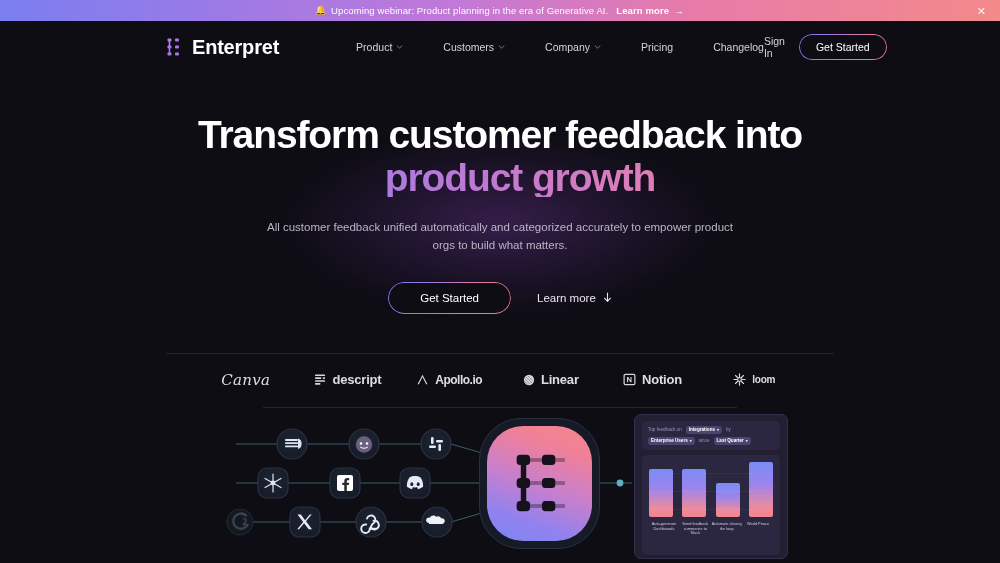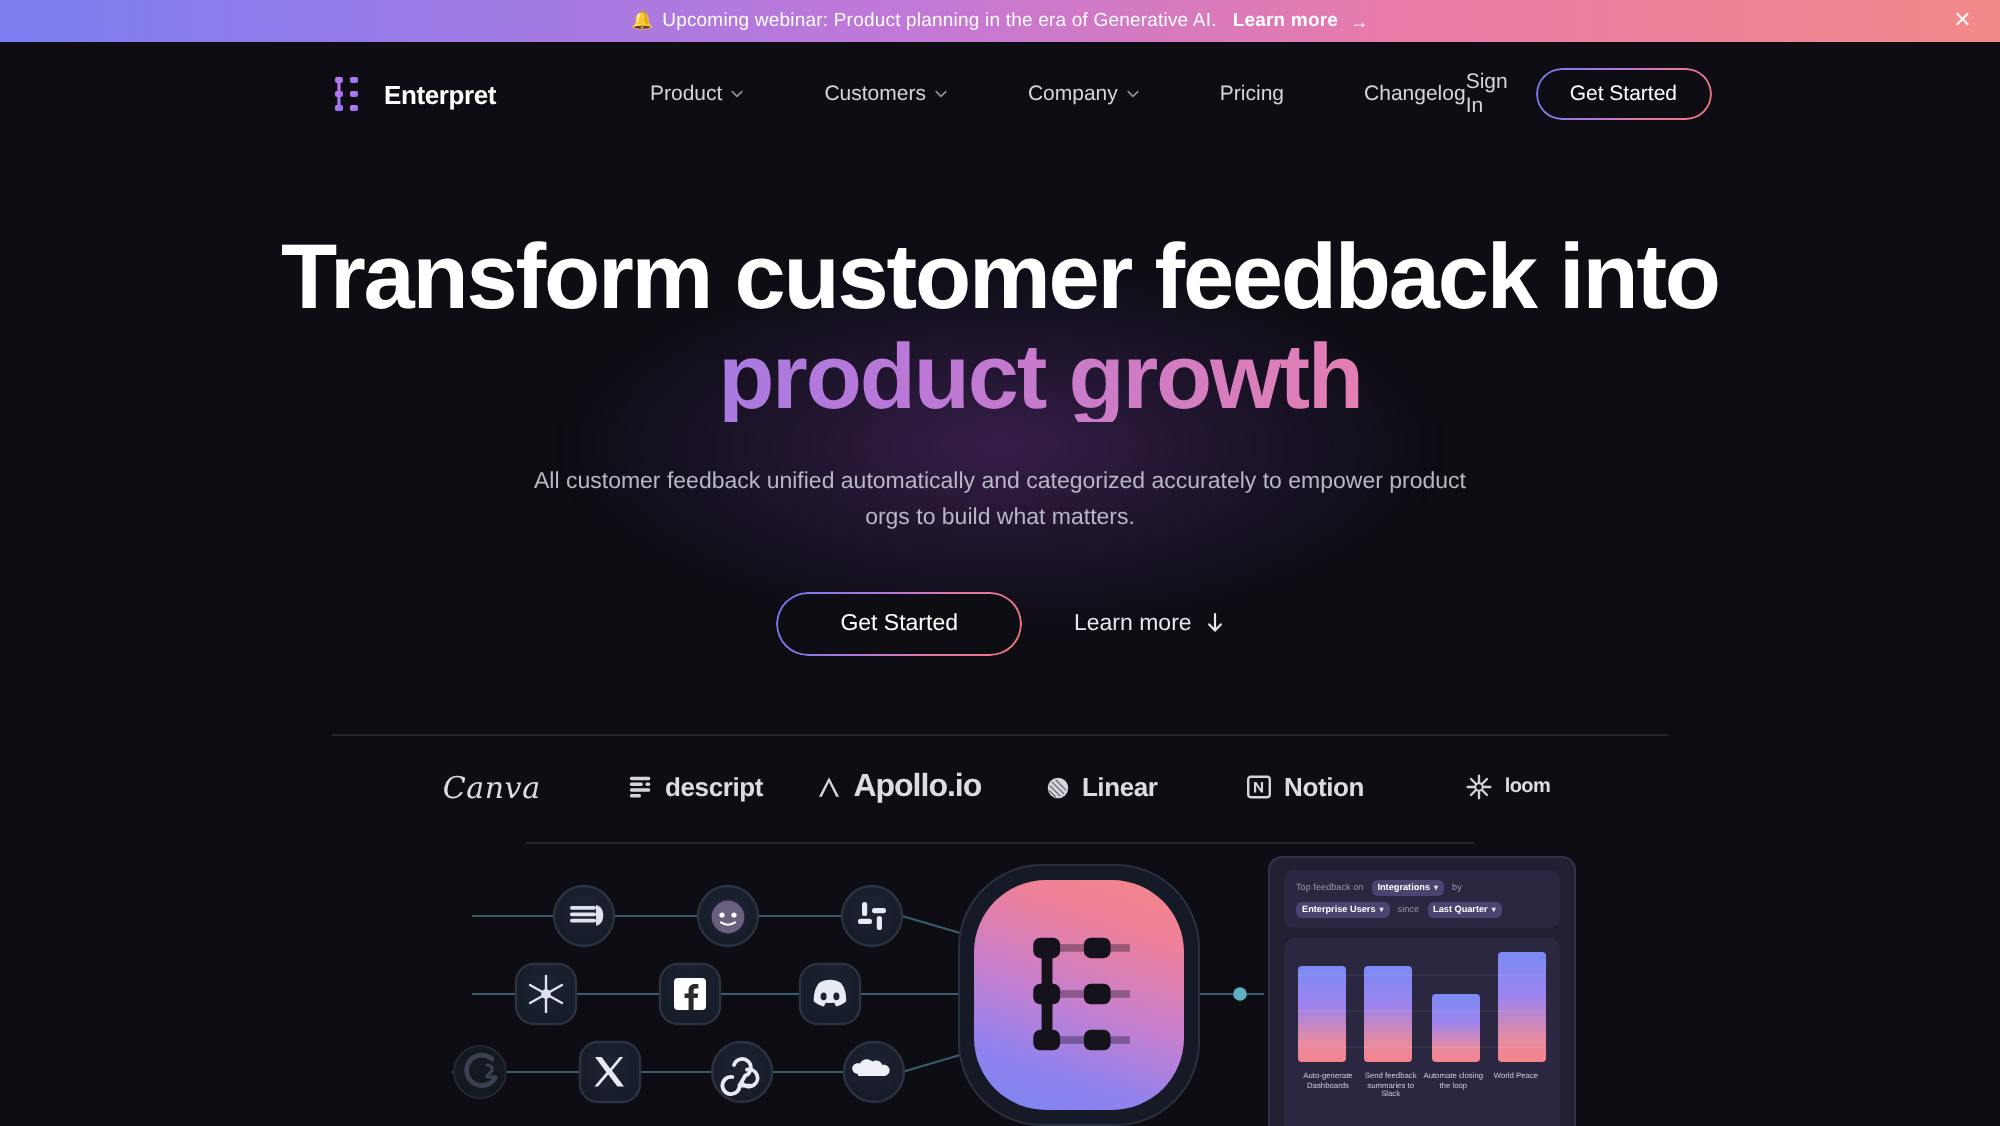--- a/index.html
+++ b/index.html
@@ -29,21 +29,21 @@
     position: absolute; right: 14px; top: 50%; transform: translateY(-50%);
     color: #ffffff; font-size: 11px; line-height: 1; cursor: pointer; opacity: .9;
   }
 
   
   .nav {
     height: 52px; display: flex; align-items: center;
     padding: 0 166px;
   }
   .brand { display: flex; align-items: center; gap: 9px; }
-  .brand-name { font-size: 13px; color: #ffffff; font-weight: 600; letter-spacing: -.2px; }
+  .brand-name { font-size: 20px; color: #ffffff; font-weight: 600; letter-spacing: -.2px; }
   .logo-mark { width: 17px; height: 20px; display: block; }
 
   .nav-links { display: flex; align-items: center; gap: 40px; margin-left: 77px; }
   .nav-link {
     font-size: 10.5px; color: #d5d3dd; display: flex; align-items: center; gap: 4px;
     cursor: pointer; text-decoration: none; white-space: nowrap;
   }
   .caret { width: 7px; height: 4px; display: block; opacity: .8; }
 
   .nav-right { display: flex; align-items: center; gap: 14px; margin-left: auto; }
@@ -62,21 +62,21 @@
 
   
   .hero { position: relative; text-align: center; padding-top: 42px; }
   .hero-glow {
     position: absolute; left: 50%; top: 60px; transform: translateX(-50%);
     width: 430px; height: 180px; pointer-events: none;
     background: radial-gradient(ellipse at center, rgba(150,70,200,.30) 0%, rgba(120,60,180,.12) 45%, rgba(0,0,0,0) 72%);
     filter: blur(8px);
   }
   .h1 {
-    position: relative; font-size: 46px; line-height: 1.0; font-weight: bold;
+    position: relative; font-size: 39px; line-height: 1.0; font-weight: bold;
     color: #ffffff; letter-spacing: -1.1px;
   }
   .h1 .grad {
     background: linear-gradient(90deg, #6f86f2 0%, #8f7fee 20%, #b878d8 42%, #e27fb4 66%, #f08585 88%, #f07a72 100%);
     -webkit-background-clip: text; background-clip: text; color: transparent; margin-left: 40px;
   }
   .h1 .line2 { display: block; margin-top: 4px; }
   .sub {
     position: relative; margin: 22px auto 0; width: 470px;
     font-size: 11.5px; line-height: 1.55; color: #b9b6c6;
@@ -97,21 +97,21 @@
   .logos {
     margin-top: 17px; display: flex; align-items: center; gap: 0;
     padding: 0 195px;
   }
   .logo-cell {
     flex: 1; display: flex; align-items: center; justify-content: center; gap: 6px;
     color: #e6e4ee; opacity: .93;
   }
   .logo-txt { font-size: 13px; font-weight: 600; letter-spacing: -.2px; color: #edebf3; white-space: nowrap; }
   .logo-txt.canva { font-family: "DejaVu Serif", serif; font-style: italic; font-size: 15px; font-weight: normal; letter-spacing: .3px; }
-  .logo-txt.apollo { font-size: 16px; letter-spacing: -.5px; }
+  .logo-txt.apollo { font-size: 12px; letter-spacing: -.5px; }
   .logo-txt.loom { font-size: 10px; font-weight: bold; letter-spacing: -.3px; }
   .divider2 { width: 474px; height: 1px; margin: 18px auto 0; background: #26242f; }
 
   
   .diagram { position: relative; height: 160px; margin-top: 6px; }
   .diagram-svg { position: absolute; left: 0; top: 0; }
 
   .panel {
     position: absolute; left: 634px; top: 0; width: 154px; height: 145px;
     border-radius: 7px; background: #221f32; border: 1px solid #35304a;

